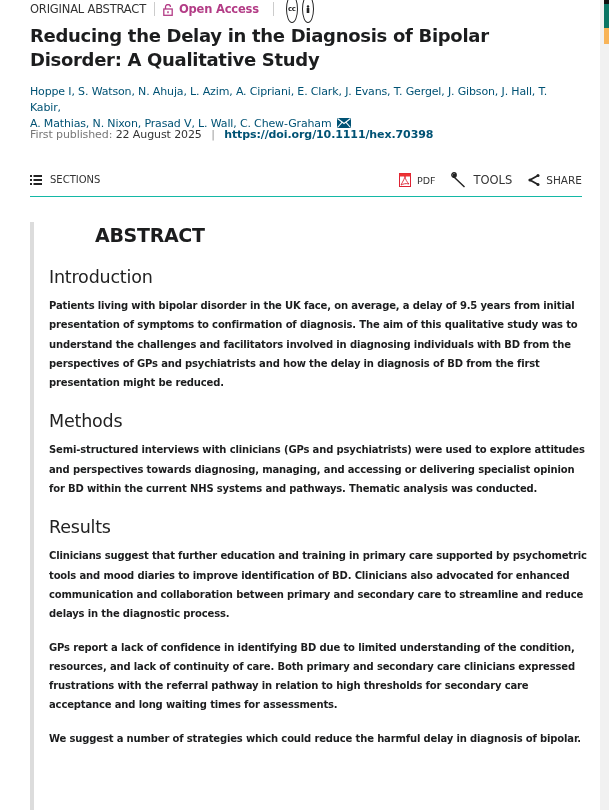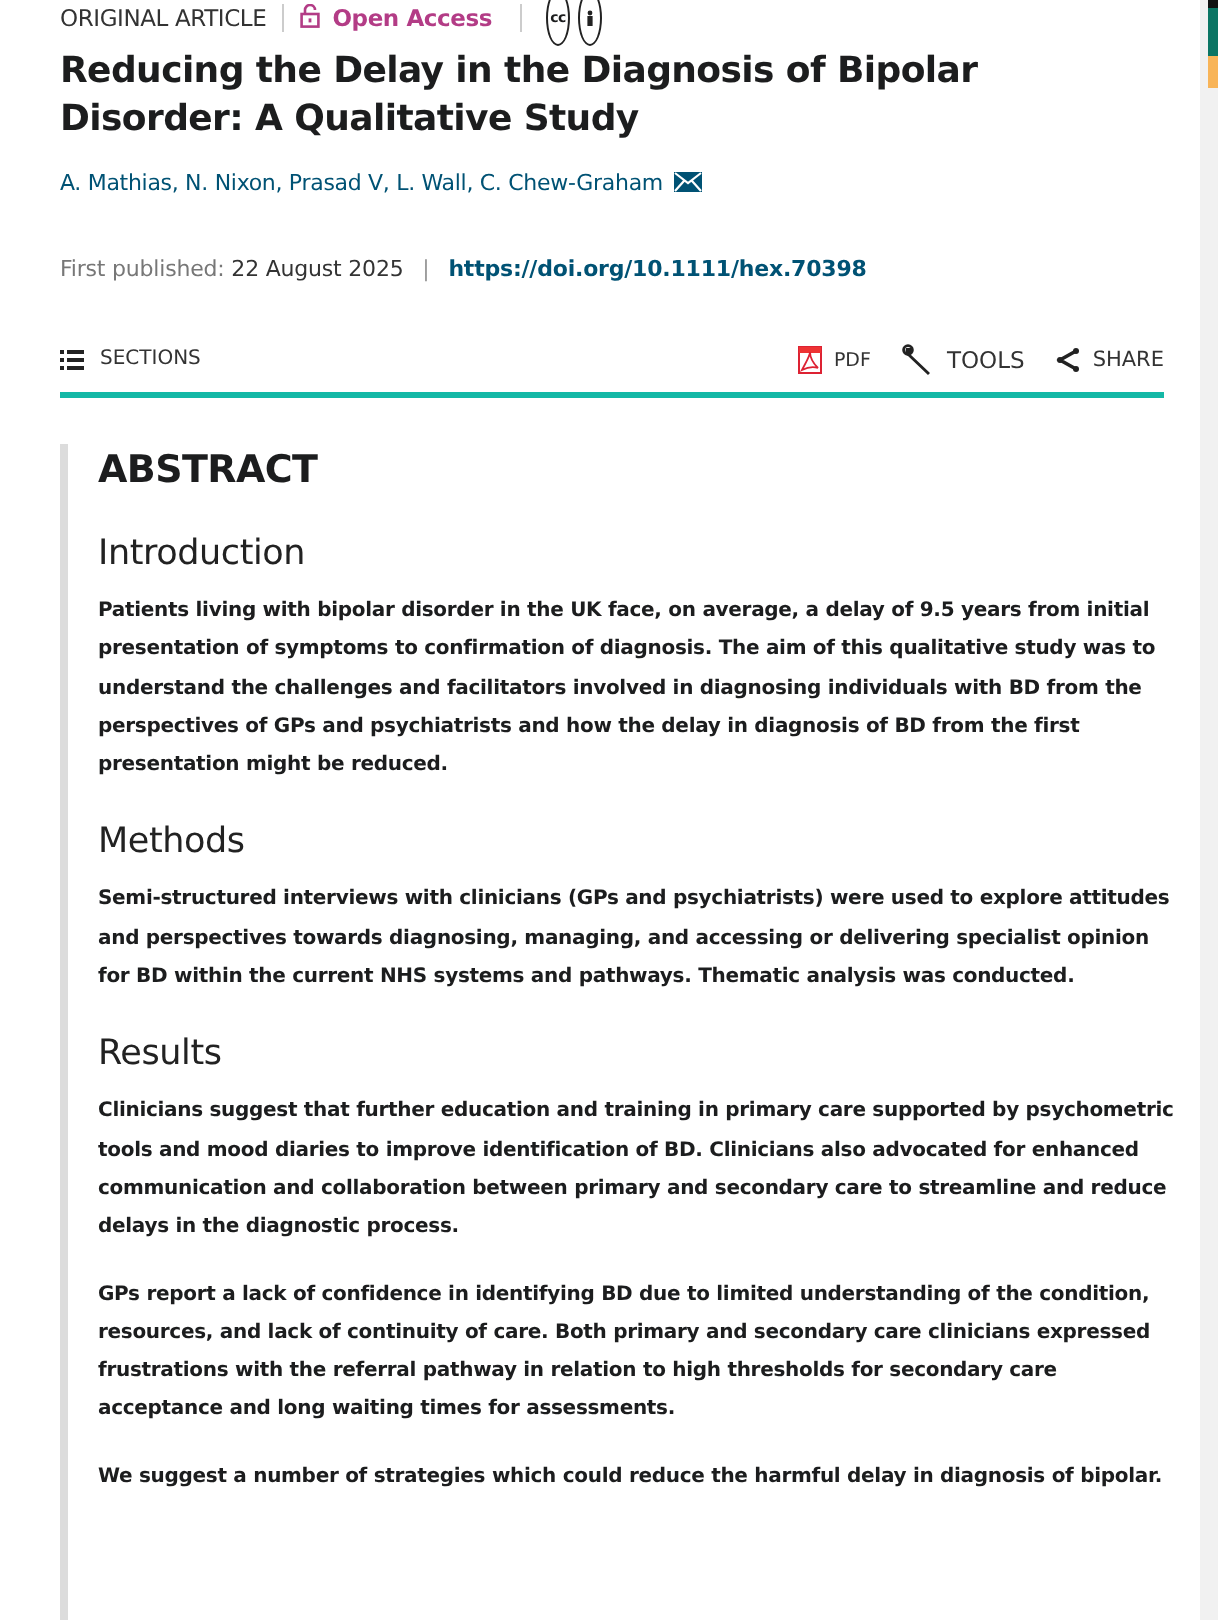--- a/index.html
+++ b/index.html
@@ -9,21 +9,21 @@
       font-family: "DejaVu Sans", "Liberation Sans", sans-serif;
       color: #1c1d1e;
     }
     .page { position: absolute; left: 0; top: 0; width: 600px; height: 810px; }
     .meta-row {
       position: absolute; left: 30px; top: 0px; height: 18px;
       display: flex; align-items: center; font-size: 11.5px; letter-spacing: -0.2px;
     }
     .meta-row .article-type { color: #333; }
     .sep { display: inline-block; width: 1px; height: 14px; background: #ccc; margin: 0 8px; }
-    .oa { color: #b33c86; font-weight: bold; display: flex; align-items: flex-start; }
+    .oa { color: #b33c86; font-weight: bold; display: flex; align-items: flex-end; }
     .oa .lock { width: 10px; height: 12px; margin-right: 6px; position: relative; }
     .lic { display: flex; align-items: center; gap: 4px; margin-left: 4px; }
     .circ-icon {
       width: 12px; height: 28px; border: 1.5px solid #222; border-radius: 50%;
       font-size: 7px; font-weight: bold; display: flex; align-items: center; justify-content: center;
       box-sizing: border-box; line-height: 1;
     }
     .title {
       position: absolute; left: 30px; top: 24px; width: 540px;
       font-size: 18px; font-weight: bold; line-height: 24px; letter-spacing: -0.3px; color: #1c1d1e;
@@ -33,48 +33,48 @@
       font-size: 11px; line-height: 16px; color: #005274; letter-spacing: -0.15px;
     }
     .pubinfo {
       position: absolute; left: 30px; top: 128px; font-size: 11px; color: #777; letter-spacing: -0.1px;
     }
     .pubinfo .date { color: #333; }
     .pubinfo .doi { color: #005274; font-weight: bold; }
     .pubinfo .bar { margin: 0 6px; color: #999; }
     .toolbar {
       position: absolute; left: 30px; top: 168px; width: 552px; height: 28px;
-      border-bottom: 3px solid #14b8a6;
+      border-bottom: 1px solid #14b8a6;
     }
     .sections { position: absolute; left: 0; top: 6px; display: flex; align-items: center; font-size: 10px; color: #333; }
     .sections .list-ico { width: 12px; height: 10px; margin-right: 8px; position: relative; }
     .tools { position: absolute; right: 0; top: 4px; display: flex; align-items: center; font-size: 10.5px; color: #333; }
     .tools .t { display: flex; align-items: center; margin-left: 16px; }
     .tools .t svg { margin-right: 6px; }
     .abstract {
       position: absolute; left: 30px; top: 222px; width: 552px; height: 600px;
       border-left: 4px solid #dcdcdc;
     }
     .abstract .inner { padding-left: 15px; }
-    .abs-title { font-size: 19px; font-weight: bold; margin-top: 0; line-height: 26px; color: #1c1d1e; letter-spacing: -0.3px; }
+    .abs-title { font-size: 19px; font-weight: bold; margin-top: 0; line-height: 26px; color: #1c1d1e; letter-spacing: -0.3px; margin-left: 46px; }
     .sec-h { font-size: 17.5px; color: #222; margin-top: 18px; line-height: 22px; letter-spacing: -0.2px; }
     .para { font-size: 10px; line-height: 19.3px; color: #1c1d1e; margin-top: 8px; letter-spacing: -0.15px; width: 540px; font-weight: bold; }
     .para + .para { margin-top: 14px; }
     .scroll-track { position: absolute; right: 0; top: 0; width: 9px; height: 810px; background: #f1f1f1; }
     .scroll-thumb-top { position: absolute; right: 0; top: 0; width: 5px; height: 4px; background: #111; }
     .scroll-thumb-teal { position: absolute; right: 0; top: 4px; width: 5px; height: 24px; background: #0b7564; }
     .scroll-thumb-orange { position: absolute; right: 0; top: 28px; width: 5px; height: 16px; background: #f8b458; }
   </style>
 </head>
 <body>
 
 <div class="page">
 
   <div class="meta-row">
-    <span class="article-type">ORIGINAL ARTICLE</span>
+    <span class="article-type">ORIGINAL ABSTRACT</span>
     <span class="sep"></span>
     <span class="oa">
       <svg class="lock" width="10" height="12" viewBox="0 0 10 12">
         <path d="M2.5 5 V3 a2.5 2.5 0 0 1 5 0" fill="none" stroke="#b33c86" stroke-width="1.3"></path>
         <rect x="0.8" y="5" width="8.4" height="6.3" fill="none" stroke="#b33c86" stroke-width="1.3"></rect>
         <rect x="4.3" y="7.2" width="1.4" height="2" fill="#b33c86"></rect>
       </svg>
       <span>Open Access</span>
     </span>
     <span class="sep" style="margin-left:14px"></span>
@@ -85,20 +85,21 @@
             <circle cx="4" cy="1.5" r="1.2" fill="#222"></circle>
             <rect x="2.7" y="3" width="2.6" height="5" fill="#222"></rect>
           </svg>
       </span>
     </span>
   </div>
 
   <div class="title">Reducing the Delay in the Diagnosis of Bipolar Disorder: A Qualitative Study</div>
 
   <div class="authors">
+    <div>Hoppe I, S. Watson, N. Ahuja, L. Azim, A. Cipriani, E. Clark, J. Evans, T. Gergel, J. Gibson, J. Hall, T. Kabir,</div>
     <div>
       <span>A. Mathias, N. Nixon, Prasad V, L. Wall, C. Chew-Graham</span>
       <svg class="mail-svg" width="14" height="10" viewBox="0 0 14 10" style="vertical-align:-1px;margin-left:2px">
         <rect x="0" y="0" width="14" height="10" fill="#005274"></rect>
         <path d="M0.5 0.5 L7 5.5 L13.5 0.5 M0.5 9.5 L5.2 4.2 M13.5 9.5 L8.8 4.2" stroke="#fff" stroke-width="1.1" fill="none"></path>
       </svg>
     </div>
   </div>
 
   <div class="pubinfo">

